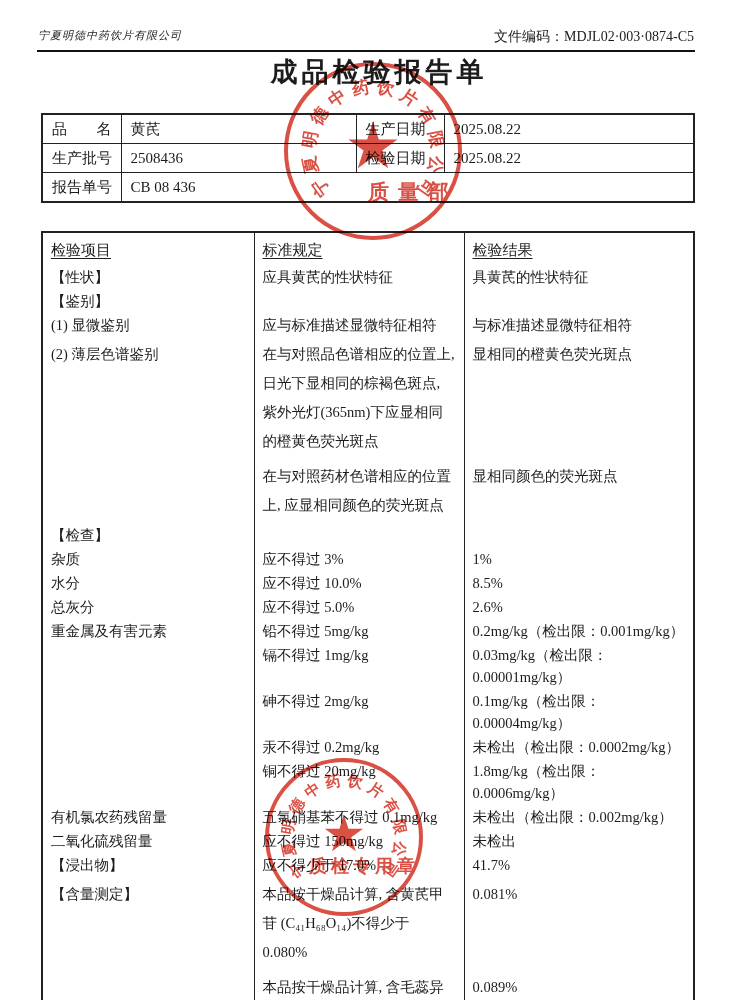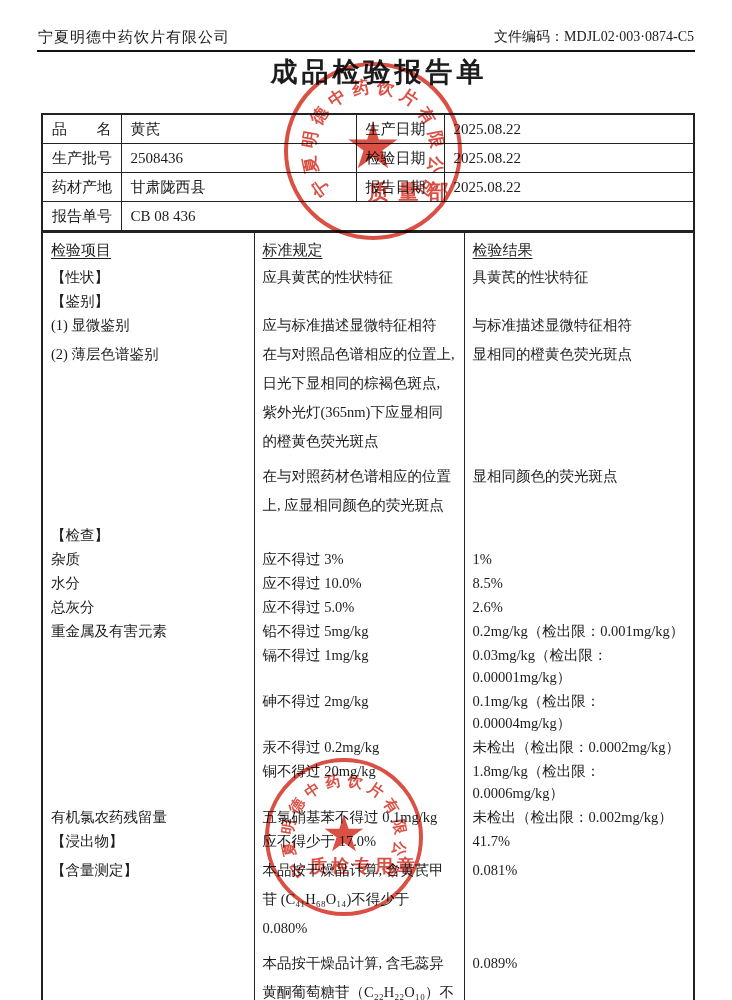--- a/index.html
+++ b/index.html
@@ -2,21 +2,21 @@
 <html><head>
 <meta charset="utf-8">
 <style>
   html,body{margin:0;padding:0;}
   body{
     width:732px;height:1000px;position:relative;background:#ffffff;
     color:#1c1c1c;font-family:"Liberation Serif","DejaVu Serif",serif;
     overflow:hidden;
   }
   
-  .hdr-company{position:absolute;top:28px;left:38px;font-size:15px;letter-spacing:1px;}
+  .hdr-company{position:absolute;top:28px;left:38px;font-size:11px;letter-spacing:1px;font-style:italic;}
   .hdr-code{position:absolute;top:28px;right:38px;font-size:14px;}
   .hdr-rule{position:absolute;top:50px;left:37px;width:658px;height:2px;background:#111;}
   .title{position:absolute;top:54px;left:13px;width:732px;text-align:center;
          font-size:27px;font-weight:bold;letter-spacing:4px;}
   
   .info-table{position:absolute;top:113px;left:41px;width:652px;border-collapse:collapse;
               table-layout:fixed;border:2px solid #222;}
   .info-table td{border:1px solid #222;height:28px;font-size:15px;padding:0 9px;
                  white-space:nowrap;overflow:hidden;}
   .info-table td.lbl{text-align:justify;text-align-last:justify;}
@@ -68,26 +68,20 @@
         <td>生产日期</td>
         <td>2025.08.22</td>
       </tr>
       <tr>
         <td class="lbl">生产批号</td>
         <td>2508436</td>
         <td>检验日期</td>
         <td>2025.08.22</td>
       </tr>
       <tr>
-        <td class="lbl">药材产地</td>
-        <td>甘肃陇西县</td>
-        <td>报告日期</td>
-        <td>2025.08.22</td>
-      </tr>
-      <tr>
         <td class="lbl">报告单号</td>
         <td colspan="3">CB 08 436</td>
       </tr>
     </tbody>
 </table>
 
 <div class="flow">
   <table class="main-table">
     <colgroup>
         <col style="width:212px">
@@ -167,20 +161,25 @@
         </tr>
         <tr>
           <td></td>
           <td>铜不得过 20mg/kg</td>
           <td>1.8mg/kg（检出限：0.0006mg/kg）</td>
         </tr>
         <tr>
           <td>有机氯农药残留量</td>
           <td>五氯硝基苯不得过 0.1mg/kg</td>
           <td>未检出（检出限：0.002mg/kg）</td>
+        </tr>
+        <tr>
+          <td>二氧化硫残留量</td>
+          <td>应不得过 150mg/kg</td>
+          <td>未检出</td>
         </tr>
         <tr>
           <td>【浸出物】</td>
           <td>应不得少于 17.0%</td>
           <td>41.7%</td>
         </tr>
         <tr class="para">
           <td>【含量测定】</td>
           <td>本品按干燥品计算, 含黄芪甲苷 (C₄₁H₆₈O₁₄)不得少于 0.080%</td>
           <td>0.081%</td>

